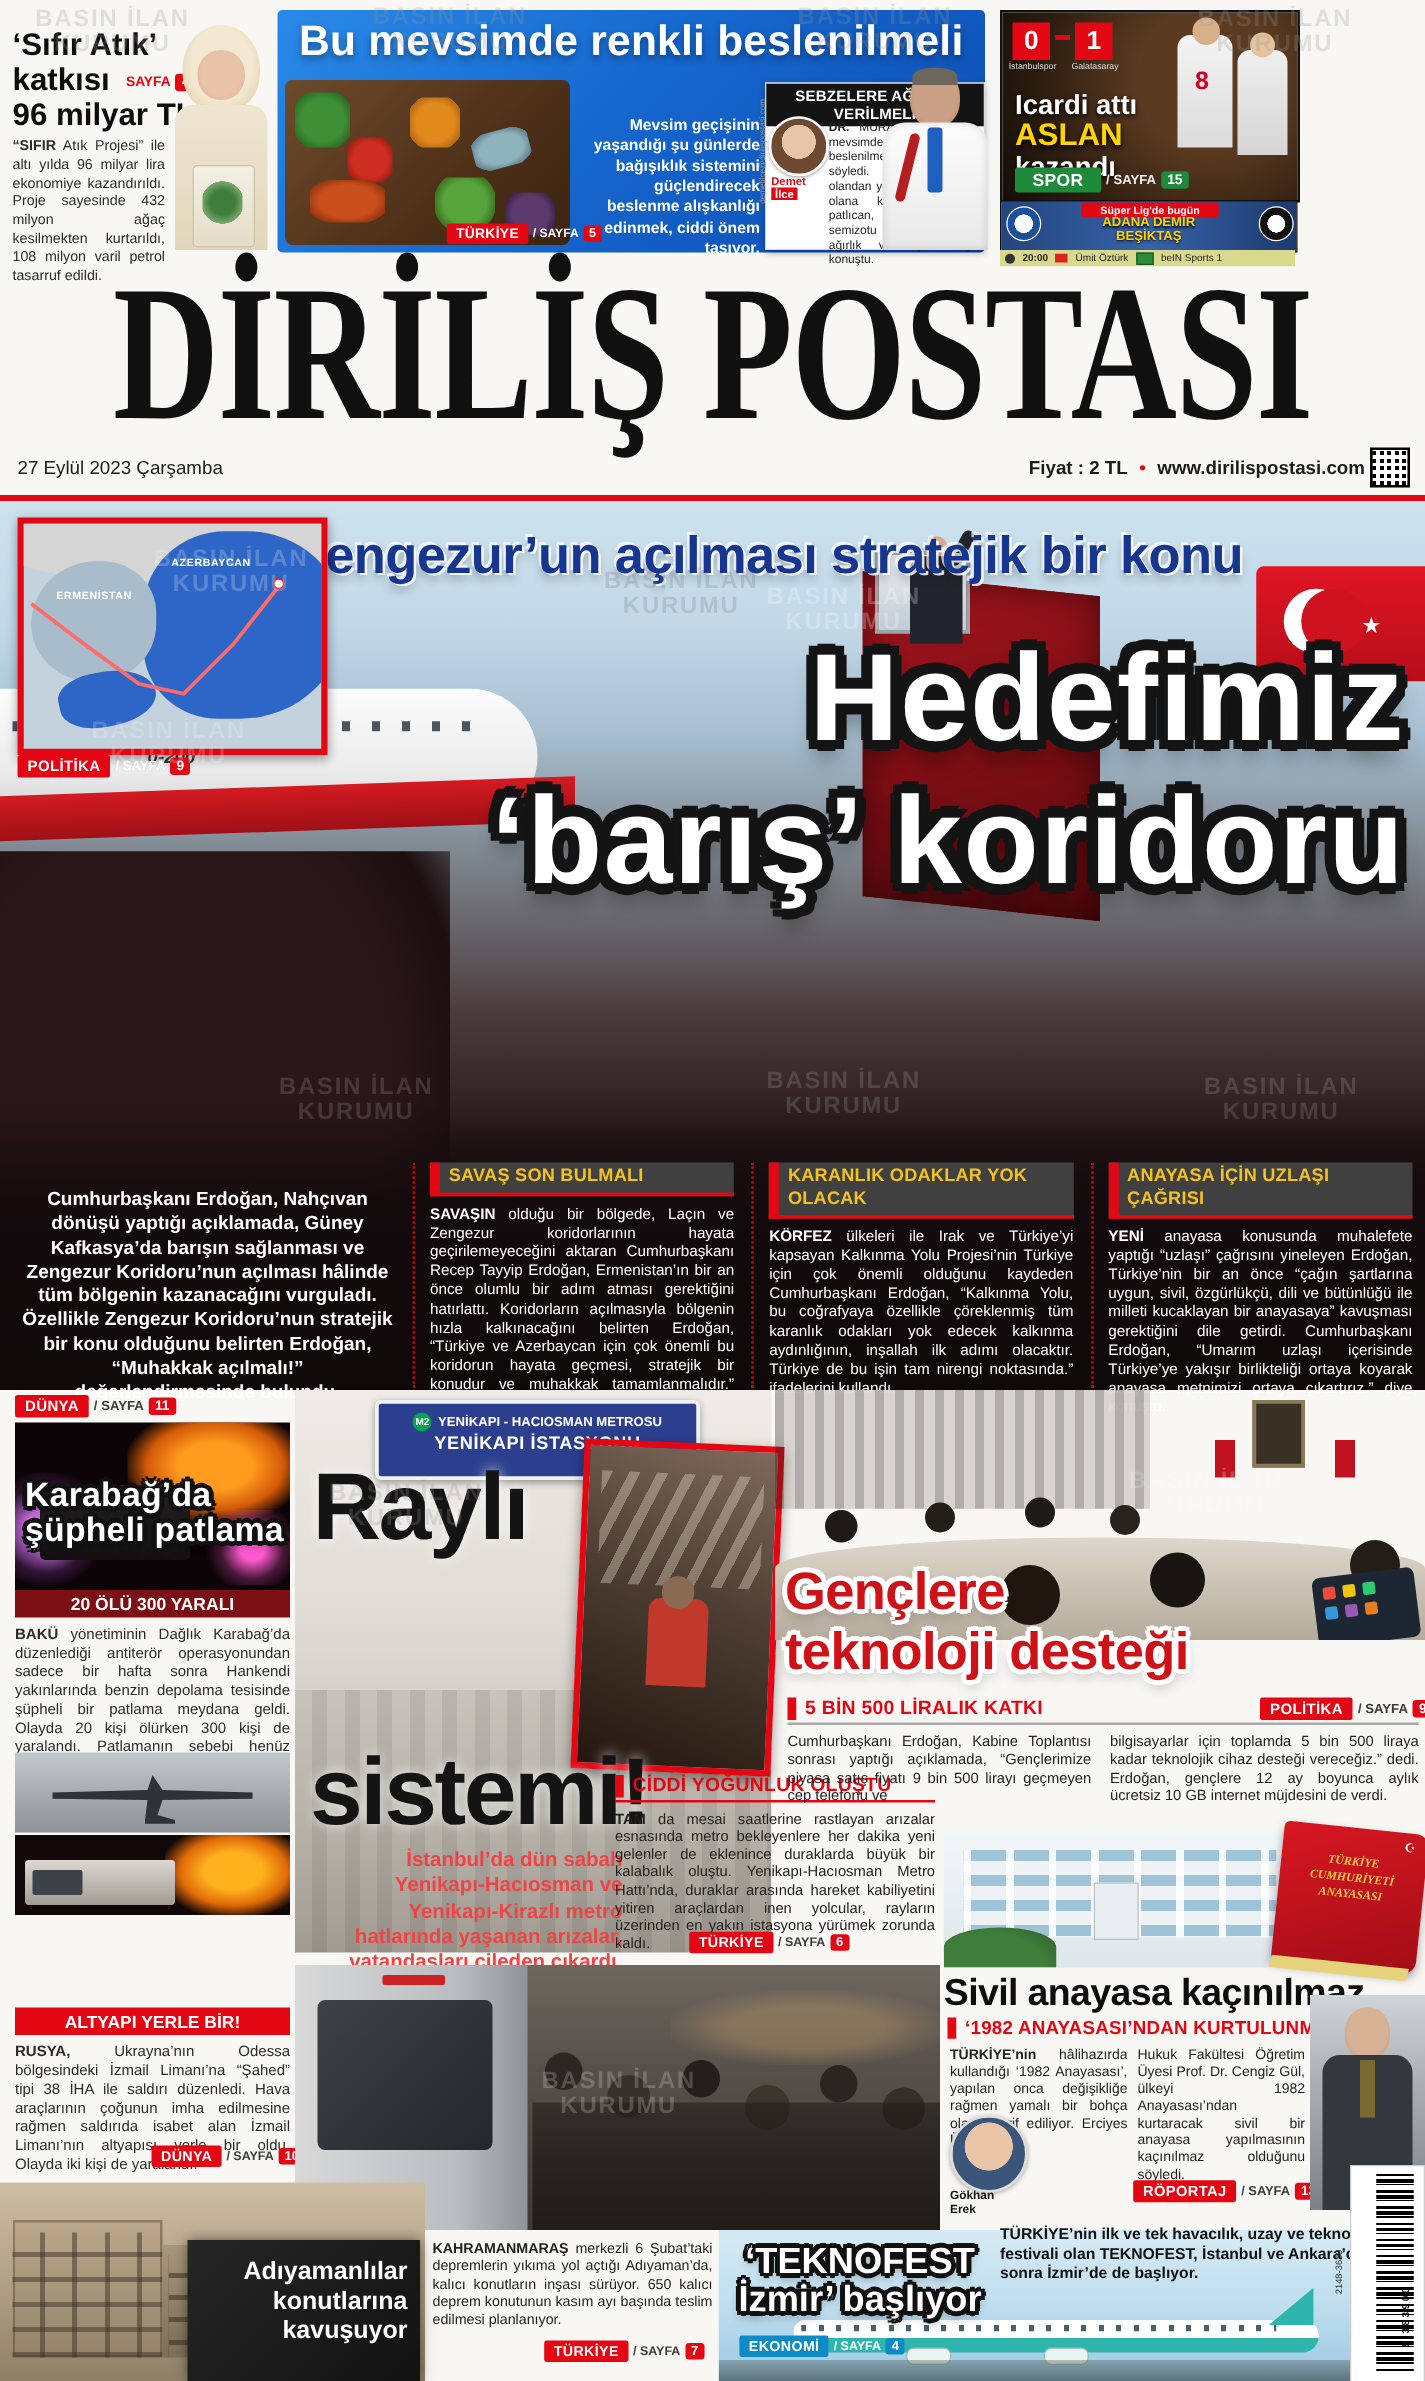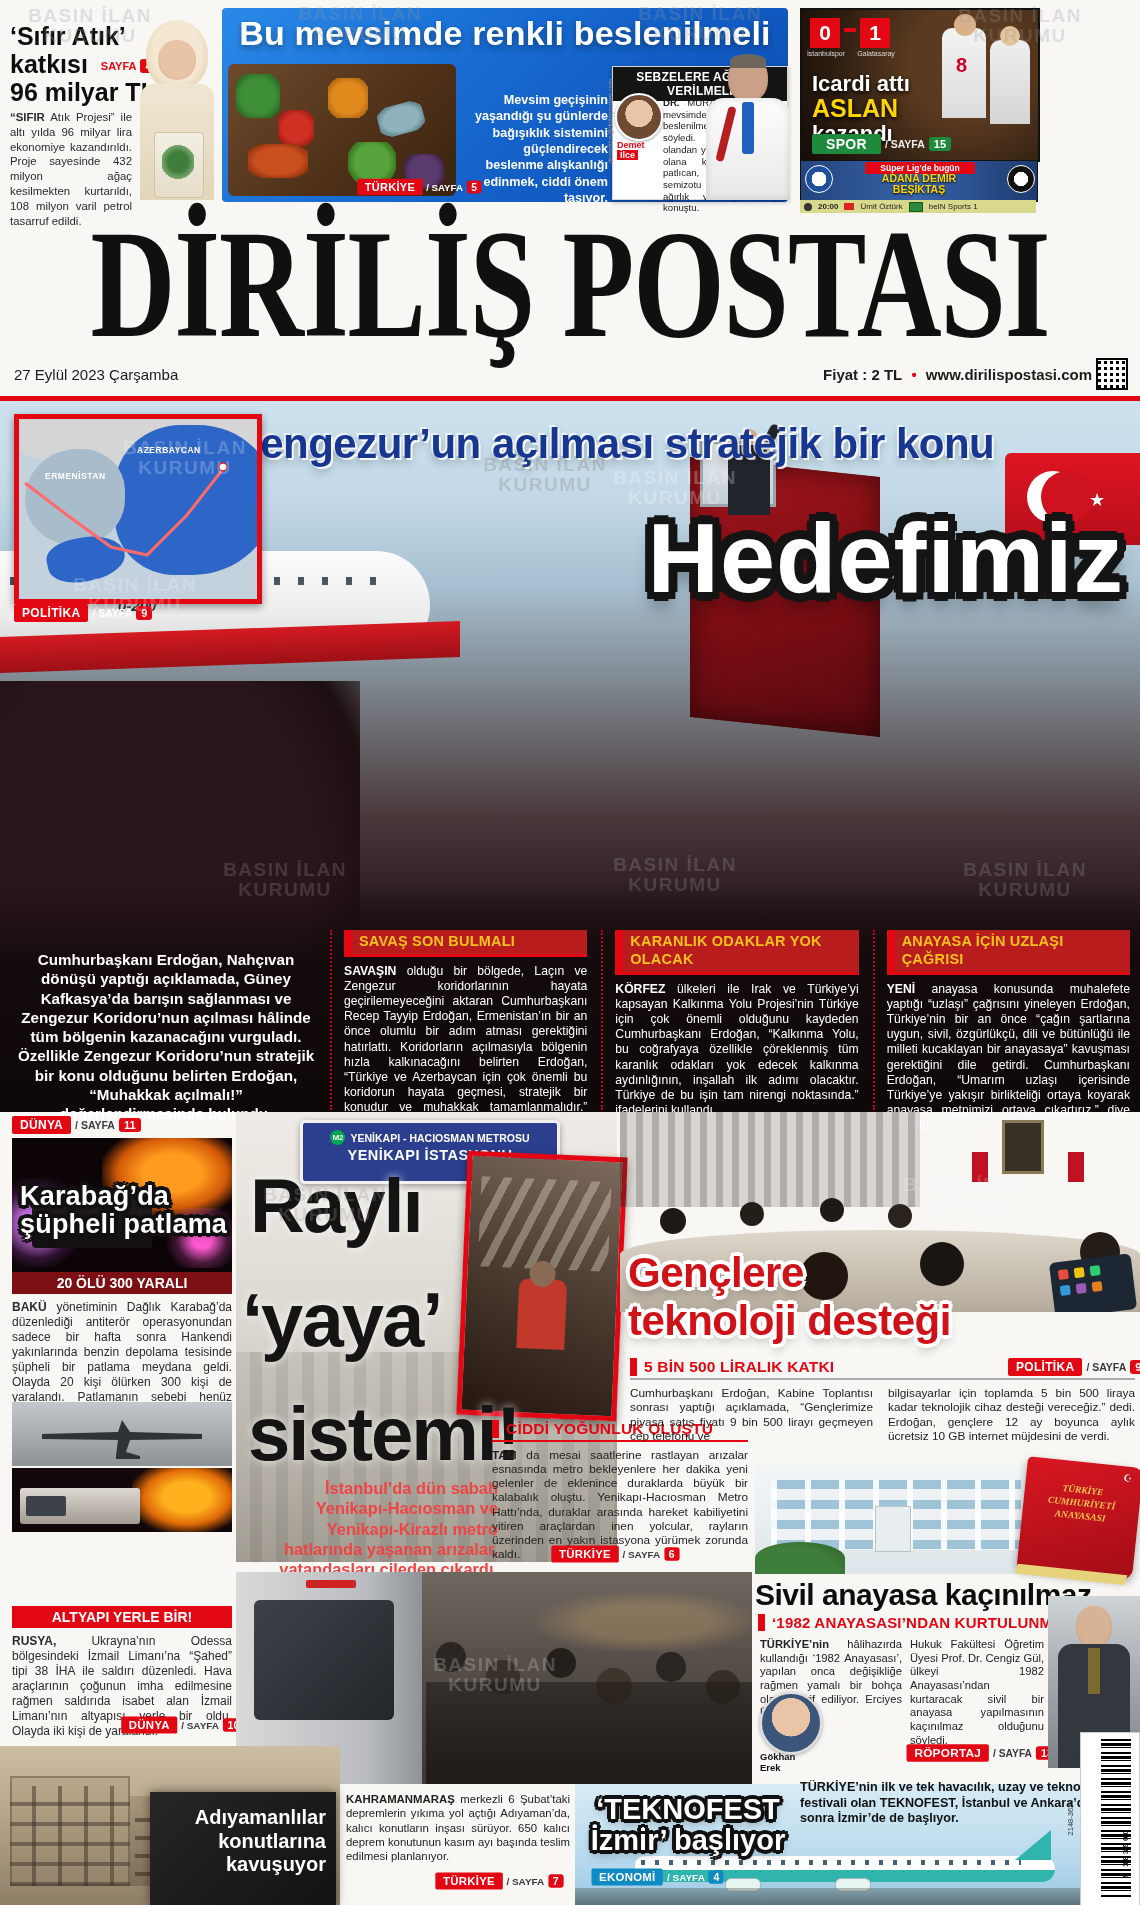--- a/index.html
+++ b/index.html
@@ -16,21 +16,21 @@
   .badge .bn{background:#e30613;color:#fff;font-weight:bold;font-size:11px;padding:1px 5px;border-radius:3px;}
   .badge.green .bl,.badge.green .bn{background:#1e8a3c;}
   .badge.green .bs{color:#eee;}
   
   .wm{position:absolute;color:rgba(150,150,150,.26);font-weight:bold;text-align:center;line-height:1.05;z-index:6;pointer-events:none;}
   .wm span{display:block;font-size:19px;letter-spacing:1.5px;}
   
   .stroke-xl{color:#fff;text-shadow:-7px -7px 0 #141414,7px -7px 0 #141414,-7px 7px 0 #141414,7px 7px 0 #141414,-9px 0 0 #141414,9px 0 0 #141414,0 -9px 0 #141414,0 9px 0 #141414,0 14px 18px rgba(0,0,0,.45);}
   .stroke-md{color:#fff;text-shadow:-3px -3px 0 #111,3px -3px 0 #111,-3px 3px 0 #111,3px 3px 0 #111,-4px 0 0 #111,4px 0 0 #111,0 -4px 0 #111,0 4px 0 #111,0 5px 8px rgba(0,0,0,.4);}
   .stroke-w{text-shadow:-3px -3px 0 #fff,3px -3px 0 #fff,-3px 3px 0 #fff,3px 3px 0 #fff,-4px 0 0 #fff,4px 0 0 #fff,0 -4px 0 #fff,0 4px 0 #fff,0 6px 10px rgba(0,0,0,.3);}
-  .col-h{background:#b91c1c;color:#f4c21d;font-size:14.5px;font-weight:bold;padding:3px 7px;
+  .col-h{background:#404040;color:#f4c21d;font-size:14.5px;font-weight:bold;padding:3px 7px;
          border-bottom:3px solid #e30613;border-left:8px solid #e30613;margin-bottom:7px;letter-spacing:.2px;}
   .redhead{color:#e30613;font-weight:bold;border-left:7px solid #e30613;padding-left:7px;font-size:15.5px;letter-spacing:.2px;}
   .banner{color:#fff;font-weight:bold;text-align:center;}
   .lead-col{border-left:2px dotted rgba(227,6,19,.85);padding-left:12px;color:#fff;font-size:12.2px;line-height:1.24;}
   .smallbody{font-size:12px;line-height:1.25;color:#2b2b2b;}
 </style>
 </head>
 <body>
 
 <div id="page">
@@ -247,20 +247,21 @@
     <div class="abs b" style="left:26px;top:52px;font-size:8.5px;color:#fff;letter-spacing:.5px">ERMENİSTAN</div>
     <div class="abs b" style="left:118px;top:26px;font-size:8.5px;color:#fff;letter-spacing:.5px">AZERBAYCAN</div>
   </div>
   <div class="abs badge" style="left:14px;top:604px">
     <span class="bl">POLİTİKA</span>
     <span class="bs" style="color:#fff">/ SAYFA</span>
     <span class="bn">9</span>
   </div>
 
   <div class="abs b stroke-xl" style="right:16px;top:508px;width:1100px;text-align:right;font-size:99px;line-height:1;letter-spacing:1px">Hedefimiz</div>
+  <div class="abs b stroke-xl" style="right:16px;top:622px;width:1120px;text-align:right;font-size:99px;line-height:1;letter-spacing:1px">‘barış’ koridoru</div>
 
   <div class="abs b" style="left:16px;top:950px;width:300px;font-size:15.2px;line-height:1.27;color:#fff;text-align:center">Cumhurbaşkanı Erdoğan, Nahçıvan dönüşü yaptığı açıklamada, Güney Kafkasya’da barışın sağlanması ve Zengezur Koridoru’nun açılması hâlinde tüm bölgenin kazanacağını vurguladı. Özellikle Zengezur Koridoru’nun stratejik bir konu olduğunu belirten Erdoğan, “Muhakkak açılmalı!” değerlendirmesinde bulundu.</div>
 
   <div class="abs" style="left:330px;top:930px;width:800px;height:180px;display:flex;gap:14px">
     <div class="lead-col" style="flex:1">
       <div class="col-h">SAVAŞ SON BULMALI</div>
       <div class="just"><b>SAVAŞIN</b> olduğu bir bölgede, Laçın ve Zengezur koridorlarının hayata geçirilemeyeceğini aktaran Cumhurbaşkanı Recep Tayyip Erdoğan, Ermenistan’ın bir an önce olumlu bir adım atması gerektiğini hatırlattı. Koridorların açılmasıyla bölgenin hızla kalkınacağını belirten Erdoğan, “Türkiye ve Azerbaycan için çok önemli bu koridorun hayata geçmesi, stratejik bir konudur ve muhakkak tamamlanmalıdır.” dedi.</div>
     </div>
     <div class="lead-col" style="flex:1">
       <div class="col-h">KARANLIK ODAKLAR YOK OLACAK</div>
@@ -322,21 +323,20 @@
     <div class="b" style="font-size:14.5px;letter-spacing:.5px;margin-top:2px">YENİKAPI İSTASYONU</div>
   </div>
 
   <div class="abs photo" style="left:462px;top:1154px;width:150px;height:254px;border:5px solid #e30613;transform:rotate(2.5deg);background:linear-gradient(200deg,#7d6a5c 0%,#4e3e33 45%,#241710 100%);box-shadow:0 4px 10px rgba(0,0,0,.4)">
     <div class="abs" style="left:10px;top:20px;width:130px;height:90px;background:repeating-linear-gradient(115deg,rgba(240,230,210,.35) 0 8px,transparent 8px 20px)"></div>
     <div class="abs" style="left:52px;top:120px;width:48px;height:70px;background:#c0392b;border-radius:10px 10px 0 0"></div>
     <div class="abs" style="left:62px;top:102px;width:26px;height:26px;border-radius:50%;background:#8a6a52"></div>
   </div>
 
   <div class="abs b" style="left:250px;top:1168px;font-size:76px;line-height:1;color:#141414;letter-spacing:-2px;text-shadow:0 0 10px rgba(255,255,255,.8)">Raylı</div>
-  <div class="abs b" style="left:242px;top:1282px;font-size:76px;line-height:1;color:#141414;letter-spacing:-2px;text-shadow:0 0 10px rgba(255,255,255,.8)">‘yaya’</div>
   <div class="abs b" style="left:248px;top:1396px;font-size:76px;line-height:1;color:#141414;letter-spacing:-2px;text-shadow:0 0 10px rgba(255,255,255,.8)">sistemi!</div>
 
   <div class="abs b" style="left:252px;top:1478px;width:246px;font-size:16.4px;line-height:1.24;color:#ef4444;text-align:right">İstanbul’da dün sabah Yenikapı-Hacıosman ve Yenikapı-Kirazlı metro hatlarında yaşanan arızalar, vatandaşları çileden çıkardı.</div>
 
   <div class="abs redhead" style="left:492px;top:1420px;width:250px">CİDDİ YOĞUNLUK OLUŞTU</div>
   <div class="abs" style="left:492px;top:1440px;width:256px;height:2px;background:#e30613"></div>
   <div class="abs just" style="left:492px;top:1448px;width:256px;font-size:11.8px;line-height:1.2;color:#222"><b>TAM</b> da mesai saatlerine rastlayan arızalar esnasında metro bekleyenlere her dakika yeni gelenler de eklenince duraklarda büyük bir kalabalık oluştu. Yenikapı-Hacıosman Metro Hattı’nda, duraklar arasında hareket kabiliyetini yitiren araçlardan inen yolcular, rayların üzerinden en yakın istasyona yürümek zorunda kaldı.</div>
   <div class="abs badge" style="left:548px;top:1545px;transform:scale(.95)">
     <span class="bl">TÜRKİYE</span>
     <span class="bs">/ SAYFA</span>

